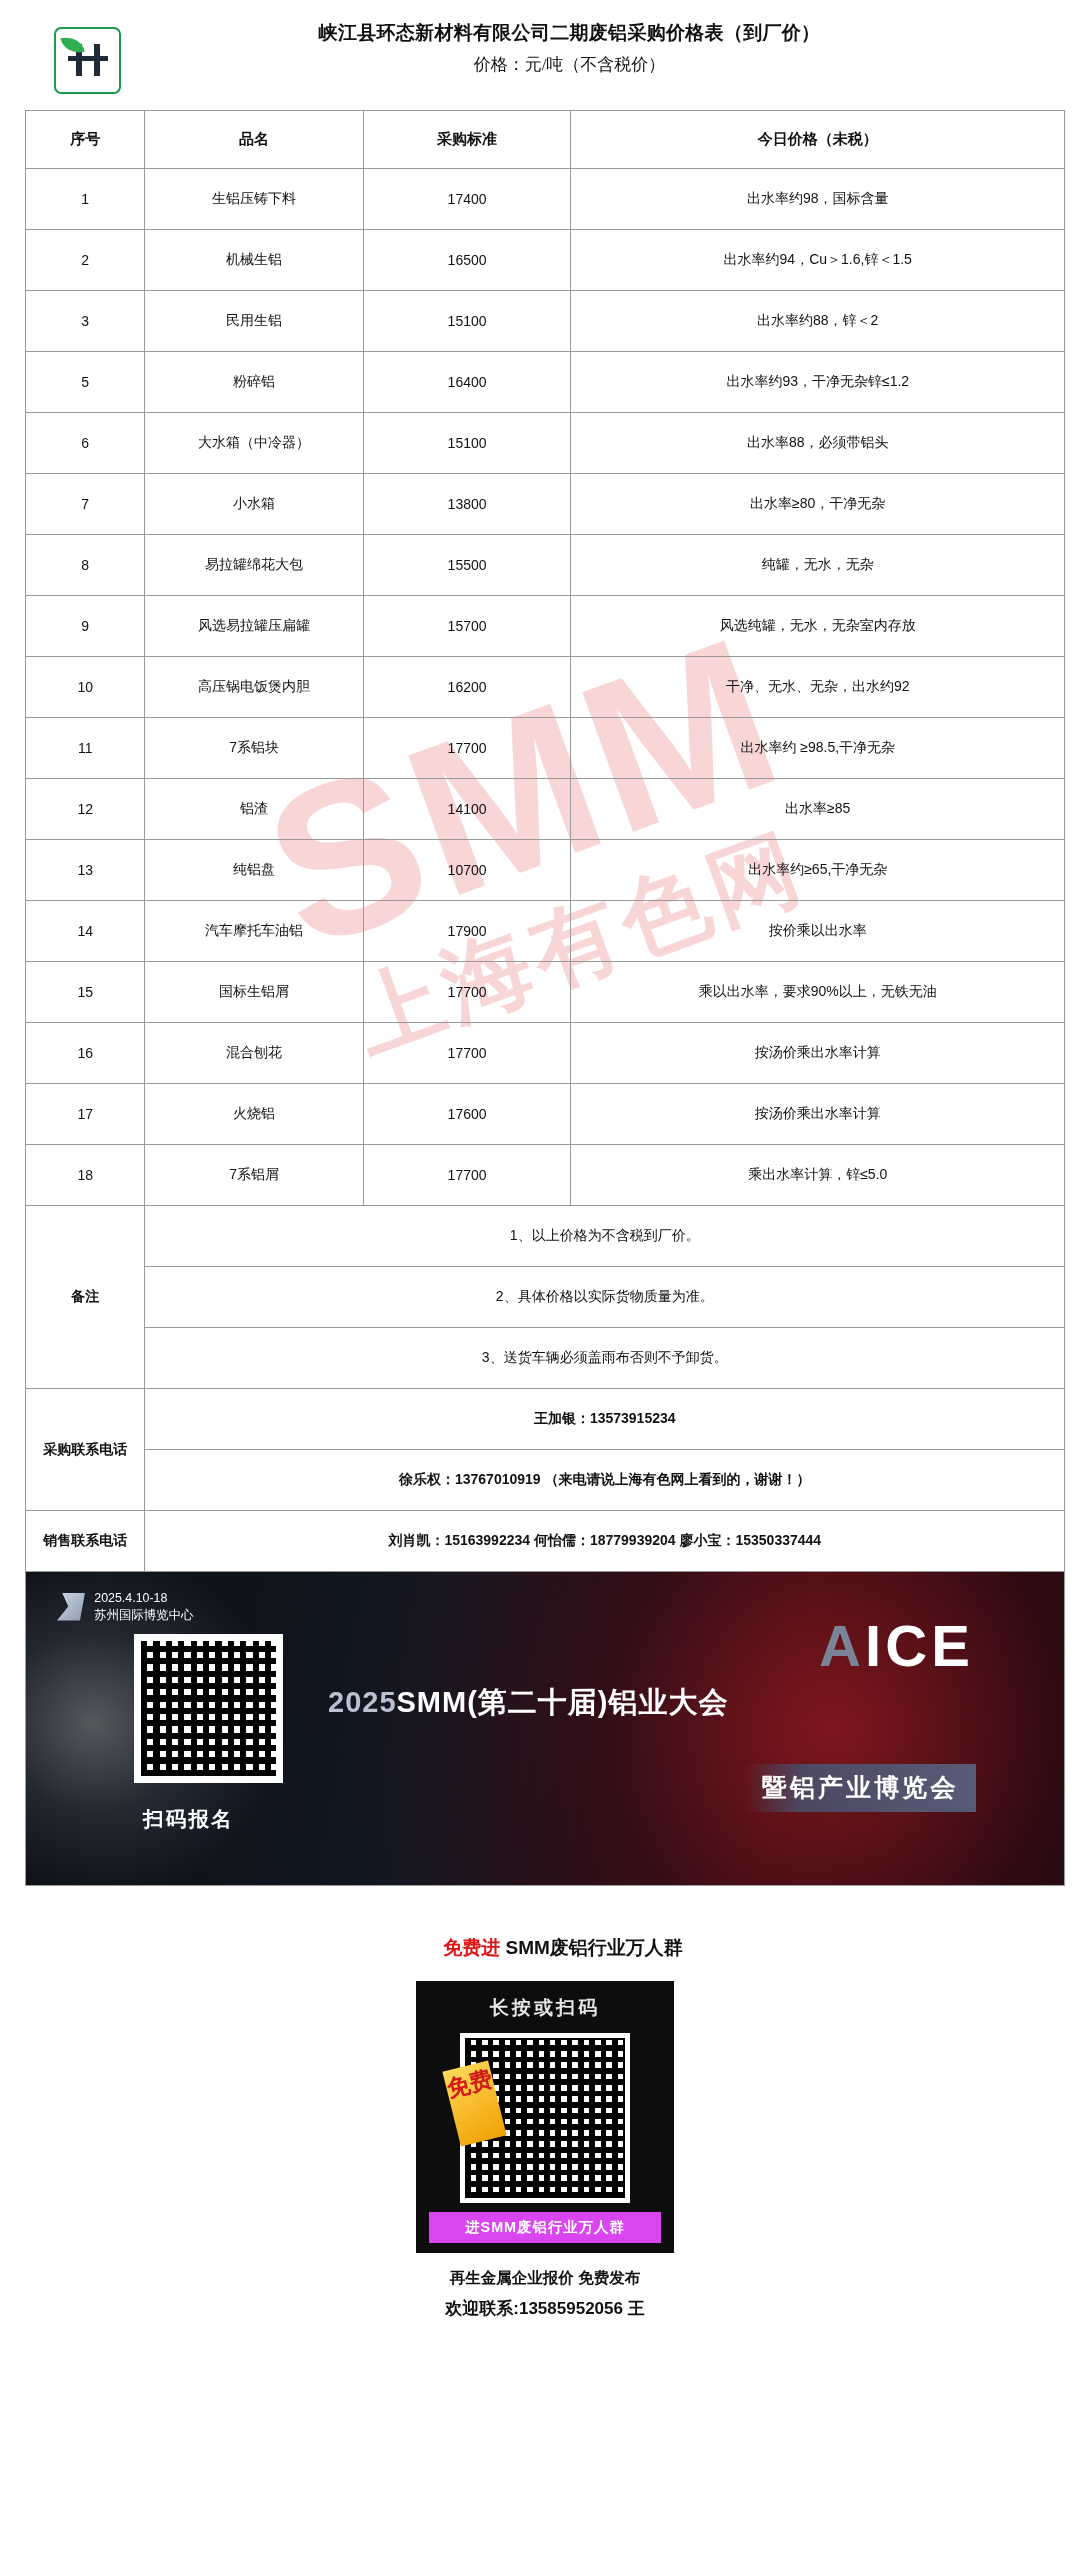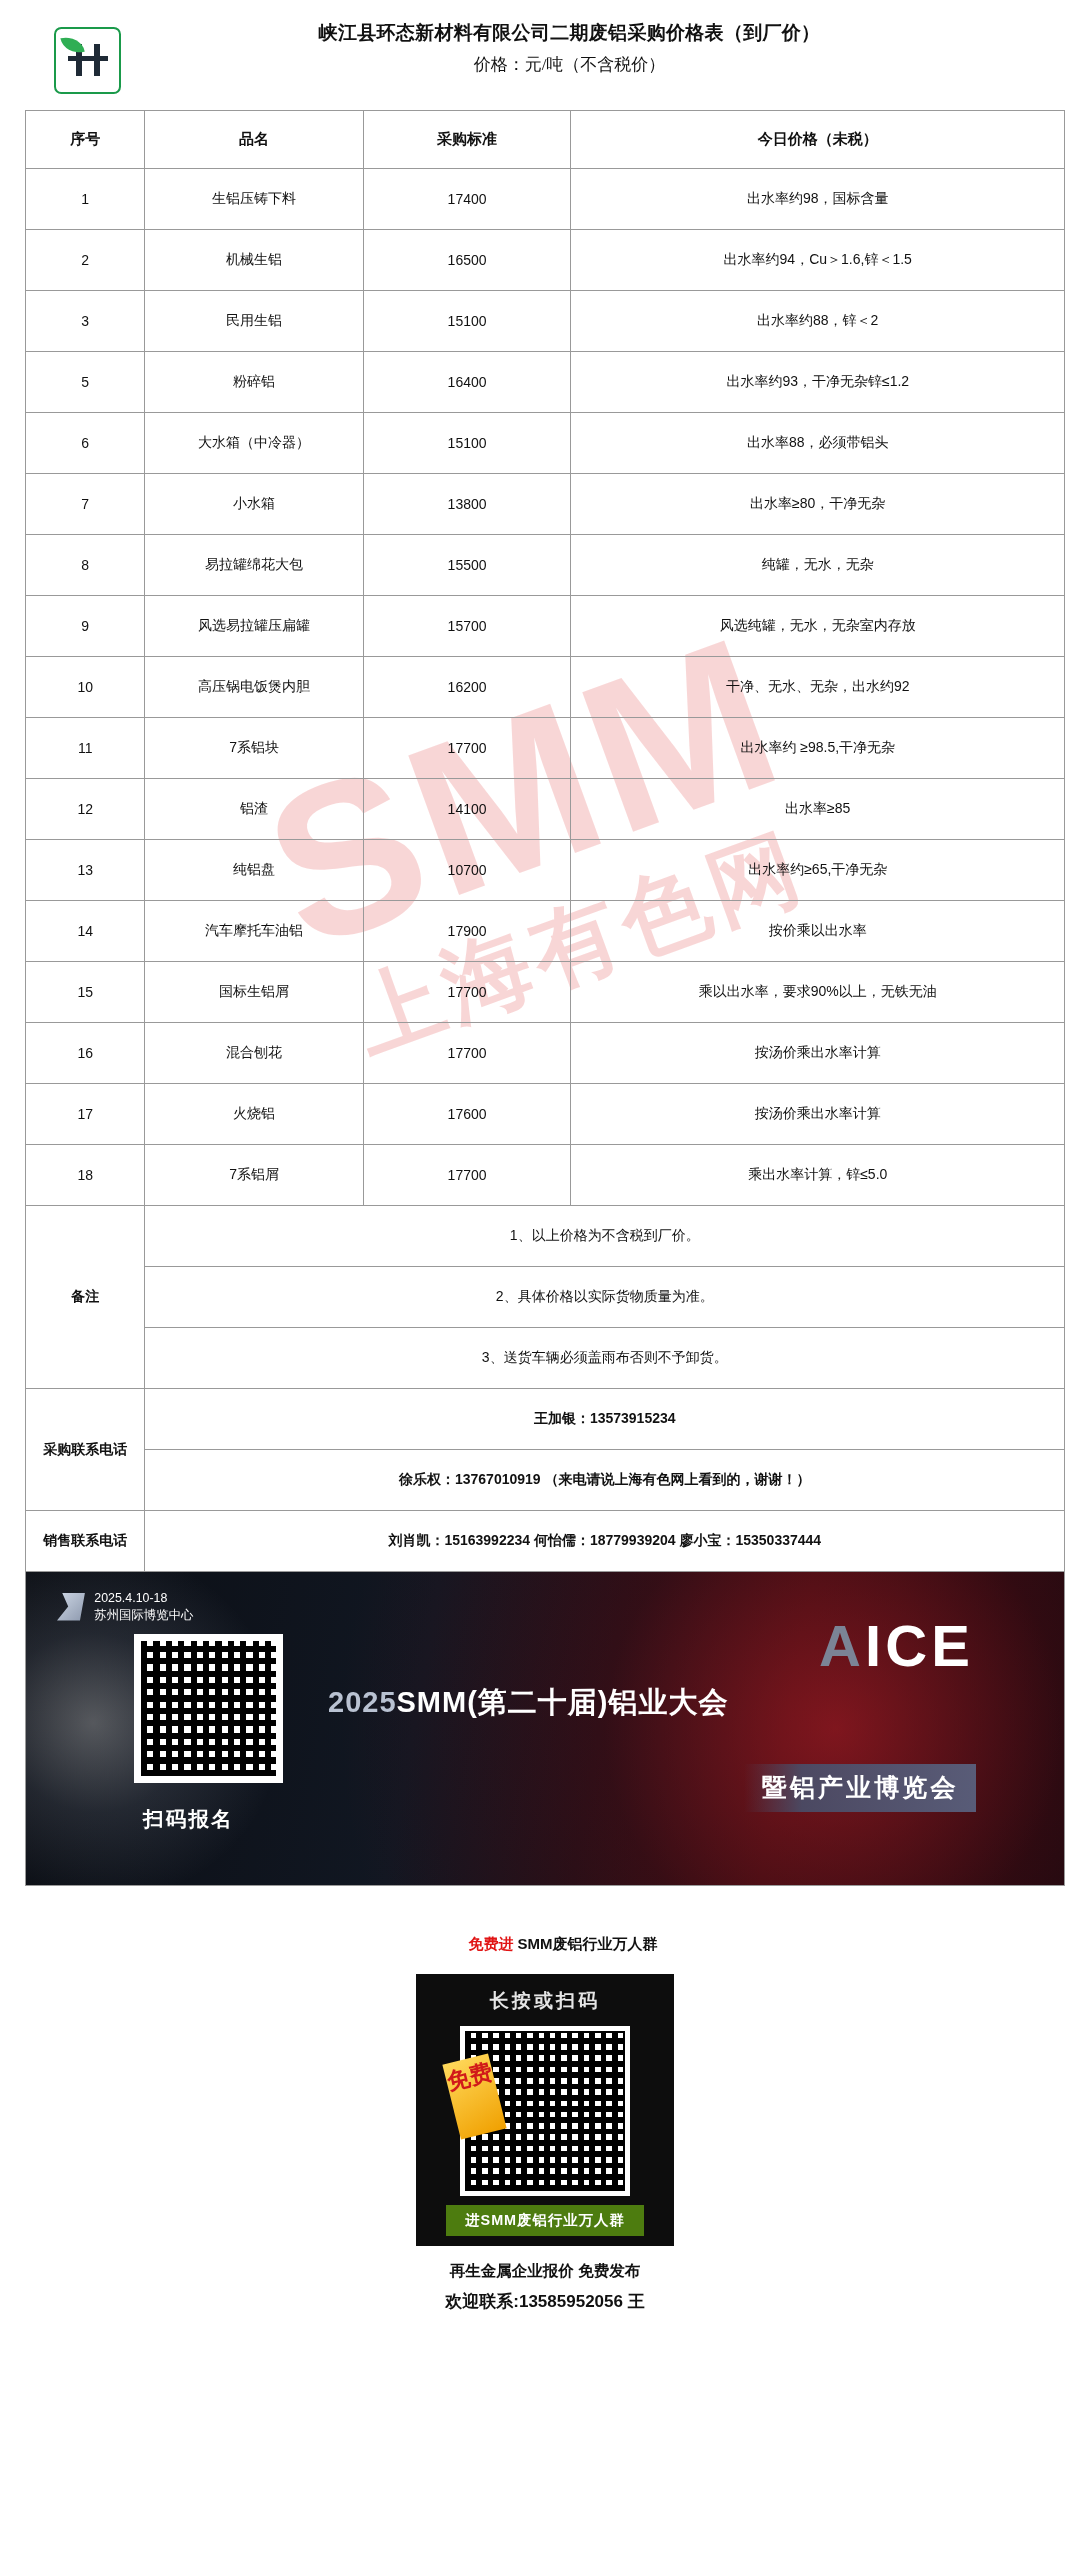--- a/index.html
+++ b/index.html
@@ -249,21 +249,21 @@
     letter-spacing: 3.1px;
     background: linear-gradient(90deg, rgba(60,70,95,0.0) 0%, rgba(70,82,110,0.85) 25%, rgba(90,100,130,0.9) 100%);
   }
 
   
   .promo {
     margin-top: 49px;
     text-align: center;
   }
   .promo-title {
-    font-size: 15px;
+    font-size: 19px;
     font-weight: bold;
     color: #111111;
     padding-left: 36px;
   }
   .promo-title .red {
     color: #e11515;
   }
   .promo-card {
     margin: 19.6px auto 0 auto;
     width: 258px;
@@ -296,27 +296,27 @@
     transform: rotate(-14deg);
     color: #d11a1a;
     font-size: 23px;
     font-weight: bold;
     line-height: 1.05;
     padding: 6.2px 0 0 0;
     letter-spacing: 0;
   }
   .promo-card-foot {
     margin-top: 9.3px;
-    background: #4d7c0f;
+    background: #d946ef;
     color: #ffffff;
     font-size: 14.4px;
     font-weight: bold;
     padding: 6.2px 0;
     letter-spacing: 1px;
-    width: 198px;
+    width: 232px;
     margin-left: auto;
     margin-right: auto;
   }
   .promo-line1 {
     margin-top: 15.5px;
     font-size: 15.5px;
     font-weight: bold;
     color: #111111;
   }
   .promo-line2 {

